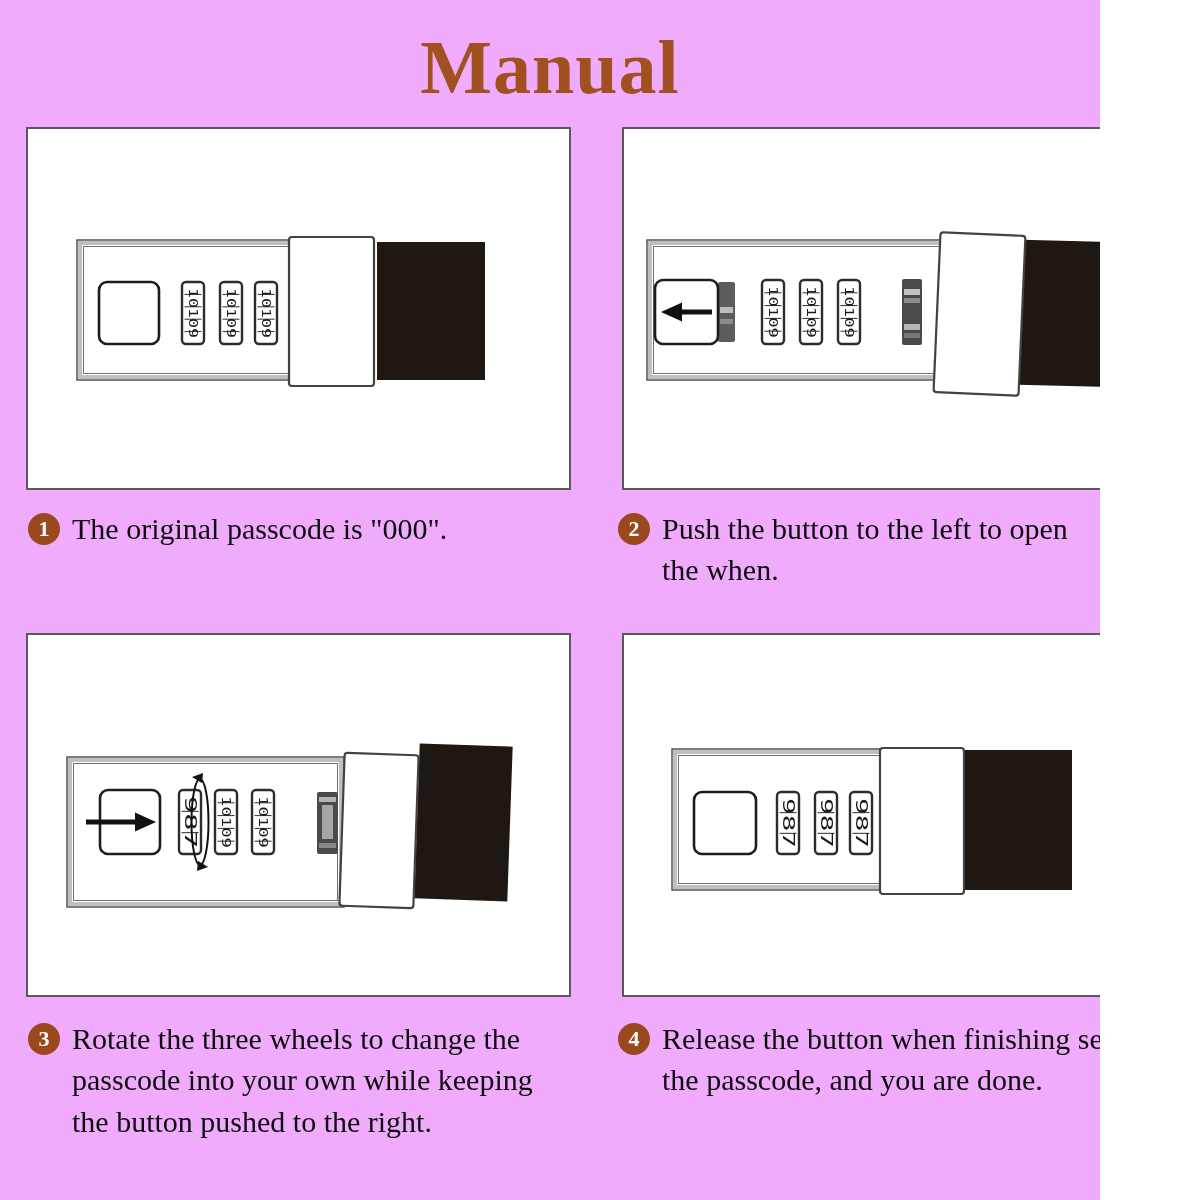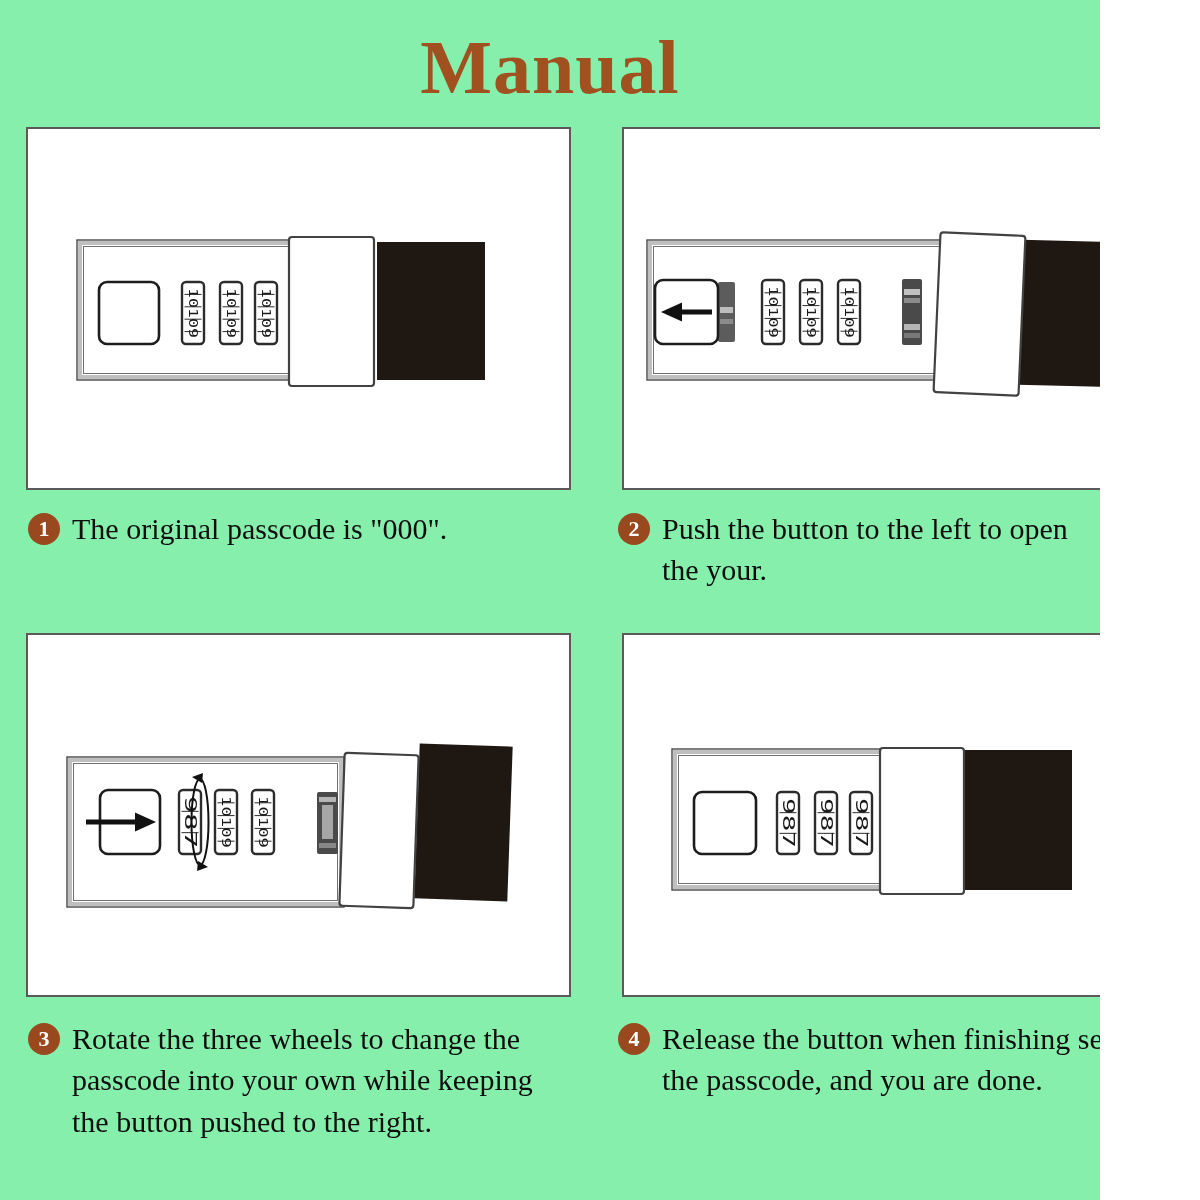--- a/index.html
+++ b/index.html
@@ -1,16 +1,16 @@
 <!DOCTYPE html>
 <html><head>
 <meta charset="utf-8">
 <style>
   html,body{margin:0;padding:0;background:#ffffff;}
-  #page{position:relative;width:1100px;height:1200px;background:#86efac;
+  #page{position:relative;width:1100px;height:1200px;background:#f0abfc;
         font-family:"Liberation Serif",serif;overflow:hidden;}
   #title{position:absolute;top:28px;left:0;width:100%;text-align:center;margin:0;
          font-size:76px;line-height:1.05;font-weight:bold;letter-spacing:1px;color:#a0511f;}
   .fig{position:absolute;background:#fff;border:2px solid #5a5a5a;}
   .fig svg{display:block;width:100%;height:100%;}
   #fig1{left:26px;top:127px;width:541px;height:359px;}
   #fig2{left:622px;top:127px;width:548px;height:359px;}
   #fig3{left:26px;top:633px;width:541px;height:360px;}
   #fig4{left:622px;top:633px;width:548px;height:360px;}
   .cap{position:absolute;}
@@ -196,21 +196,21 @@
         </g>
       </svg>
   </div>
 
   <div id="cap1" class="cap">
     <span class="badge" style="background: rgb(154, 72, 29);">1</span>
     <span class="cap-text">The original passcode is "000".</span>
   </div>
   <div id="cap2" class="cap">
     <span class="badge" style="background: rgb(154, 72, 29);">2</span>
-    <span class="cap-text">Push the button to the left to open the your.</span>
+    <span class="cap-text">Push the button to the left to open the when.</span>
   </div>
   <div id="cap3" class="cap">
     <span class="badge" style="background: rgb(154, 72, 29);">3</span>
     <span class="cap-text">Rotate the three wheels to change the passcode into your own while keeping the button pushed to the right.</span>
   </div>
   <div id="cap4" class="cap">
     <span class="badge" style="background: rgb(154, 72, 29);">4</span>
     <span class="cap-text">Release the button when finishing setting the passcode, and you are done.</span>
   </div>
 </div>

